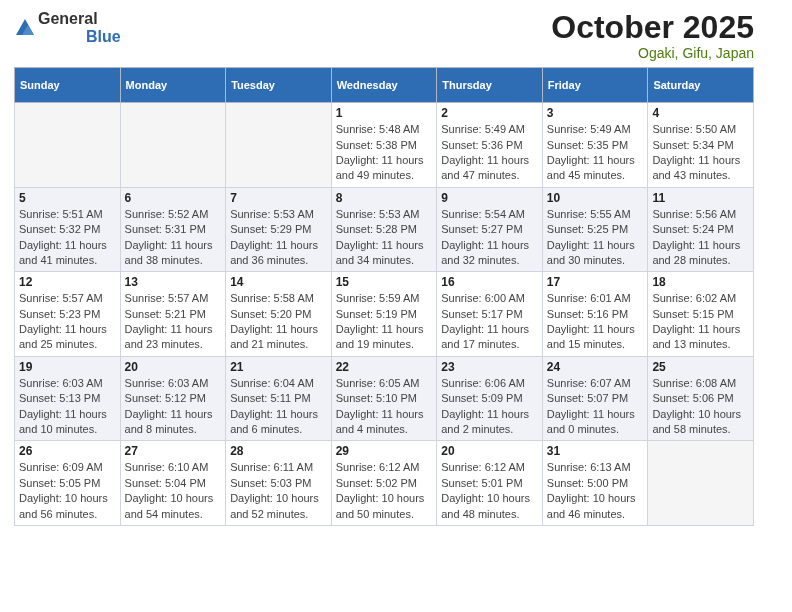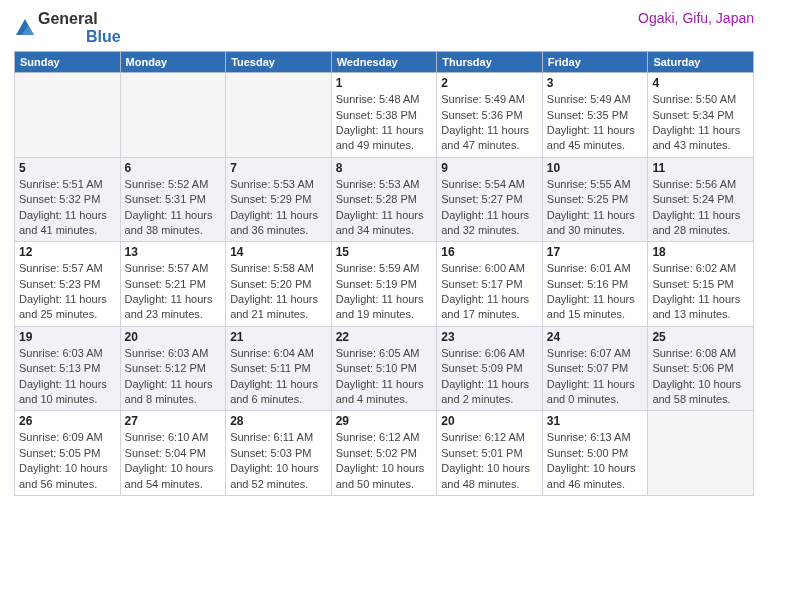--- a/index.html
+++ b/index.html
@@ -51,34 +51,34 @@
       text-align: right;
     }
     .month-title {
       font-size: 32px;
       font-weight: bold;
       color: #222;
       line-height: 1.1;
     }
     .subtitle {
       font-size: 14px;
-      color: #a21caf;
+      color: #4d7c0f;
     }
     .calendar {
       width: 100%;
       border-collapse: collapse;
       table-layout: fixed;
     }
     .calendar th {
       background: #2e6db4;
       color: #fff;
       font-size: 11px;
       font-weight: bold;
       text-align: left;
-      padding: 4px 5px;
+      padding: 11px 5px;
       border: 1px solid #b0b8c8;
     }
     .calendar td {
       vertical-align: top;
       border: 1px solid #d0d4dc;
       padding: 3px 4px;
       font-size: 9.5px;
       color: #333;
       height: 78px;
       background: #fff;
@@ -111,20 +111,21 @@
       <svg class="logo-icon" viewBox="0 0 22 22">
         <polygon points="11,2 20,18 2,18" fill="#2e6db4"></polygon>
         <polygon points="14,8 20,18 8,18" fill="#5b9bd5" opacity="0.7"></polygon>
       </svg>
       <div class="logo-text">
         <span class="logo-general">General</span>
         <span class="logo-blue">Blue</span>
       </div>
     </div>
     <div class="title-block">
+      <div class="month-title">October 2025</div>
       <div class="subtitle">Ogaki, Gifu, Japan</div>
     </div>
   </div>
 
   <table class="calendar">
     <thead>
       <tr>
         <th>Sunday</th>
         <th>Monday</th>
         <th>Tuesday</th>

